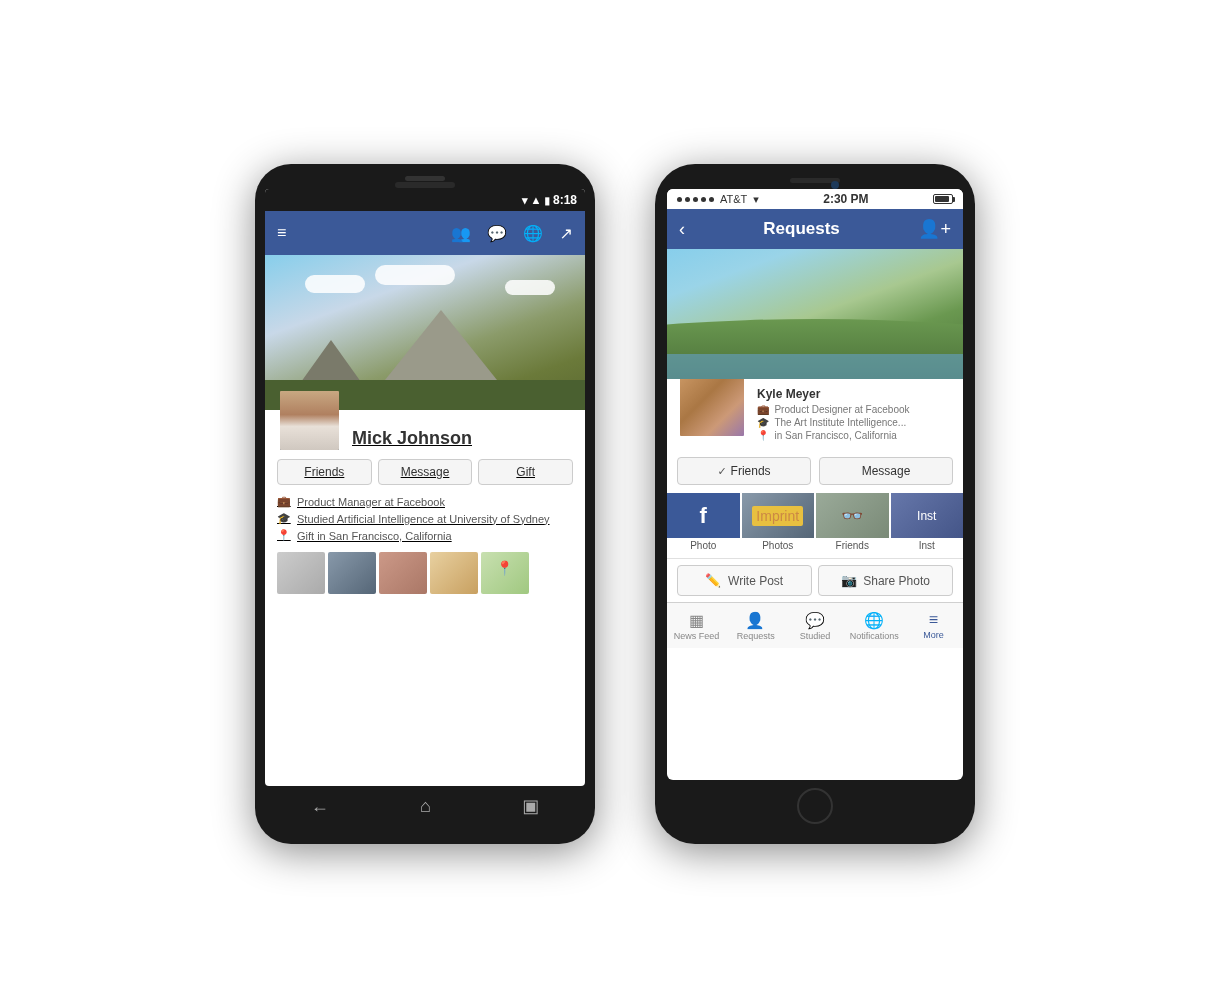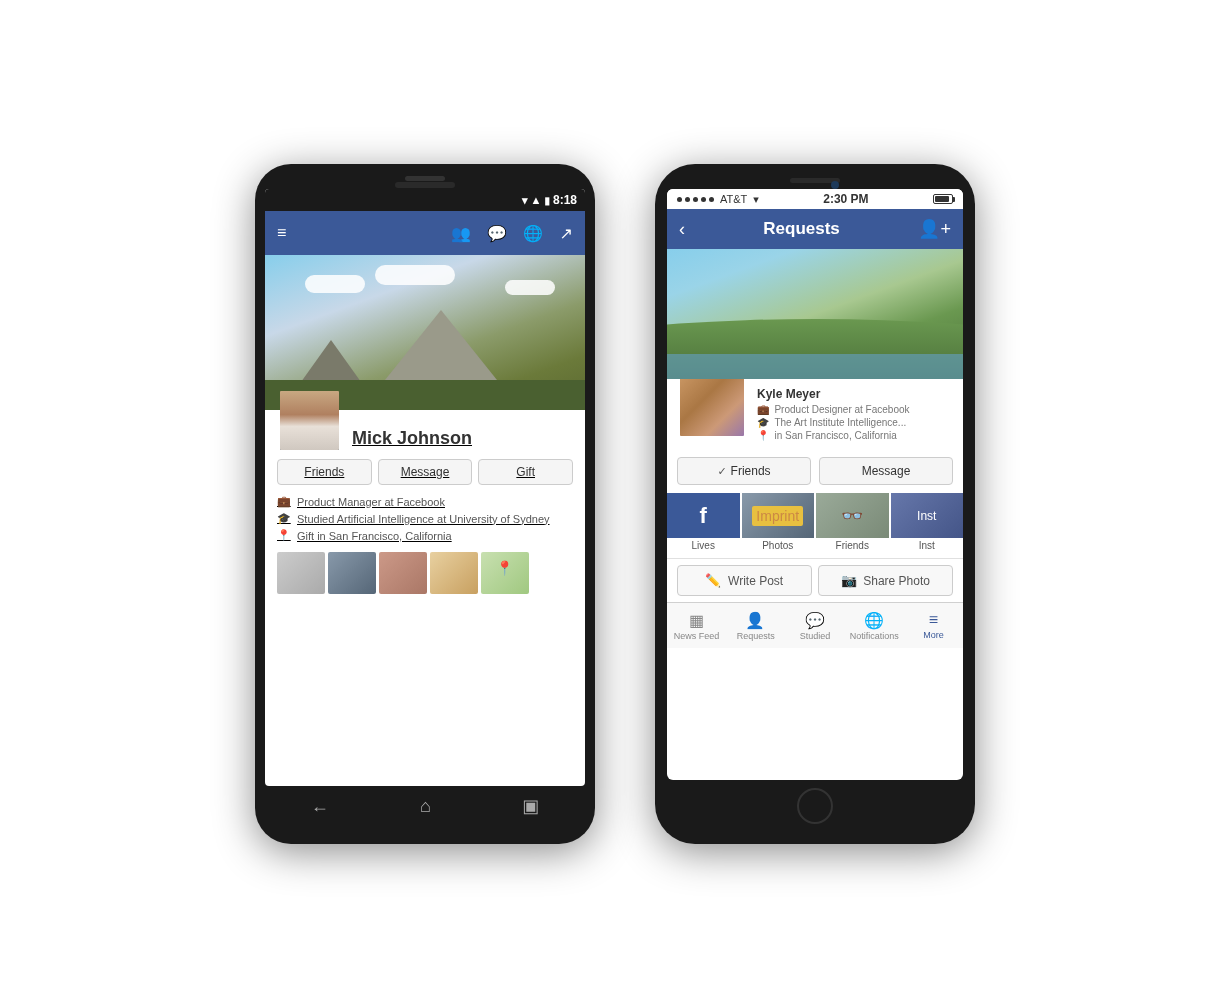--- a/index.html
+++ b/index.html
@@ -675,21 +675,21 @@
       <div class="ios-btn">Message</div>
     </div>
 
     <div class="ios-tabs-row">
       <div class="ios-tab-thumb">
         <div style="width:100%;height:45px;" class="tab-fb">
           <div style="display:flex;align-items:center;justify-content:center;height:100%;">
             <span style="color:white;font-size:22px;font-weight:bold;">f</span>
           </div>
         </div>
-        <div class="ios-tab-label">Lives</div>
+        <div class="ios-tab-label">Photo</div>
       </div>
       <div class="ios-tab-thumb">
         <div style="width:100%;height:45px;background:linear-gradient(135deg,#8899aa,#556677);display:flex;align-items:center;justify-content:center;">
           <span style="color:#cc8844;font-size:14px;background:#e8c040;padding:2px 4px;border-radius:2px;">Imprint</span>
         </div>
         <div class="ios-tab-label">Photos</div>
       </div>
       <div class="ios-tab-thumb">
         <div style="width:100%;height:45px;background:linear-gradient(135deg,#9aaa99,#7a8a77);display:flex;align-items:center;justify-content:center;">
           <span style="font-size:18px;">👓</span>

